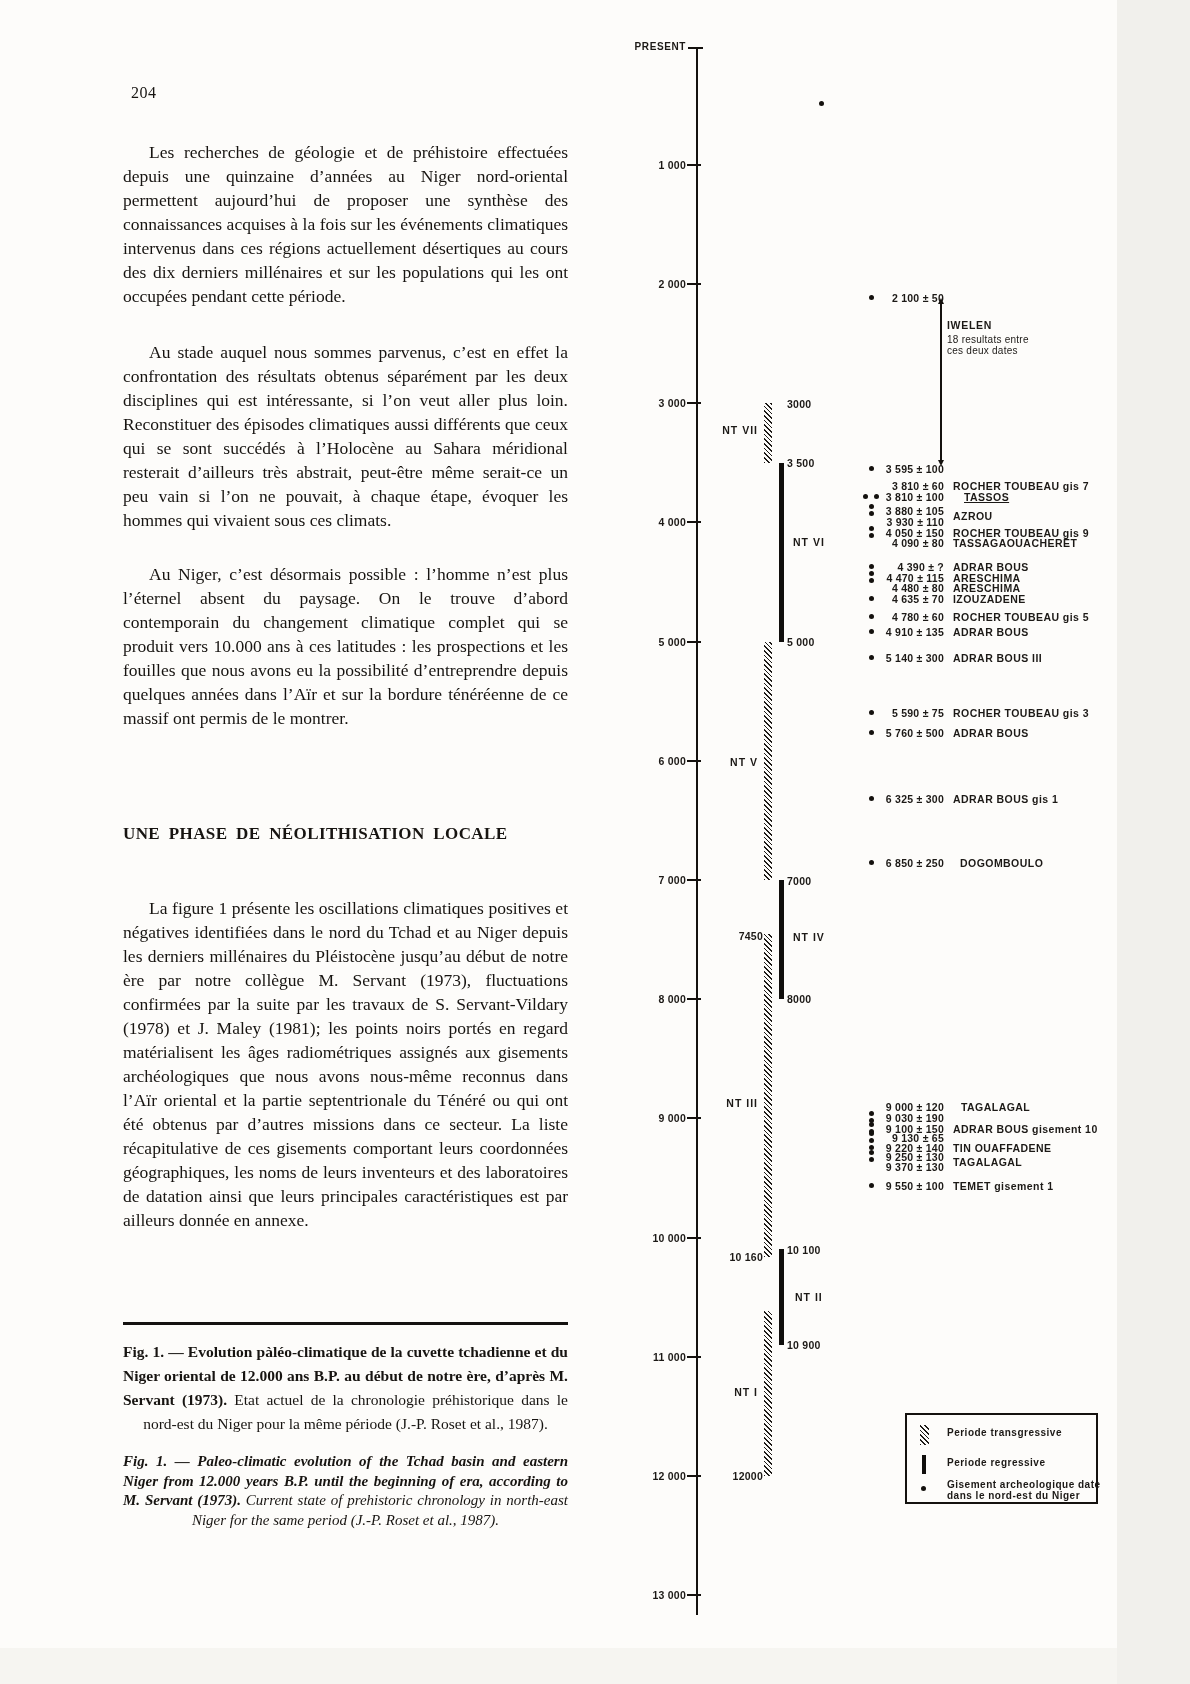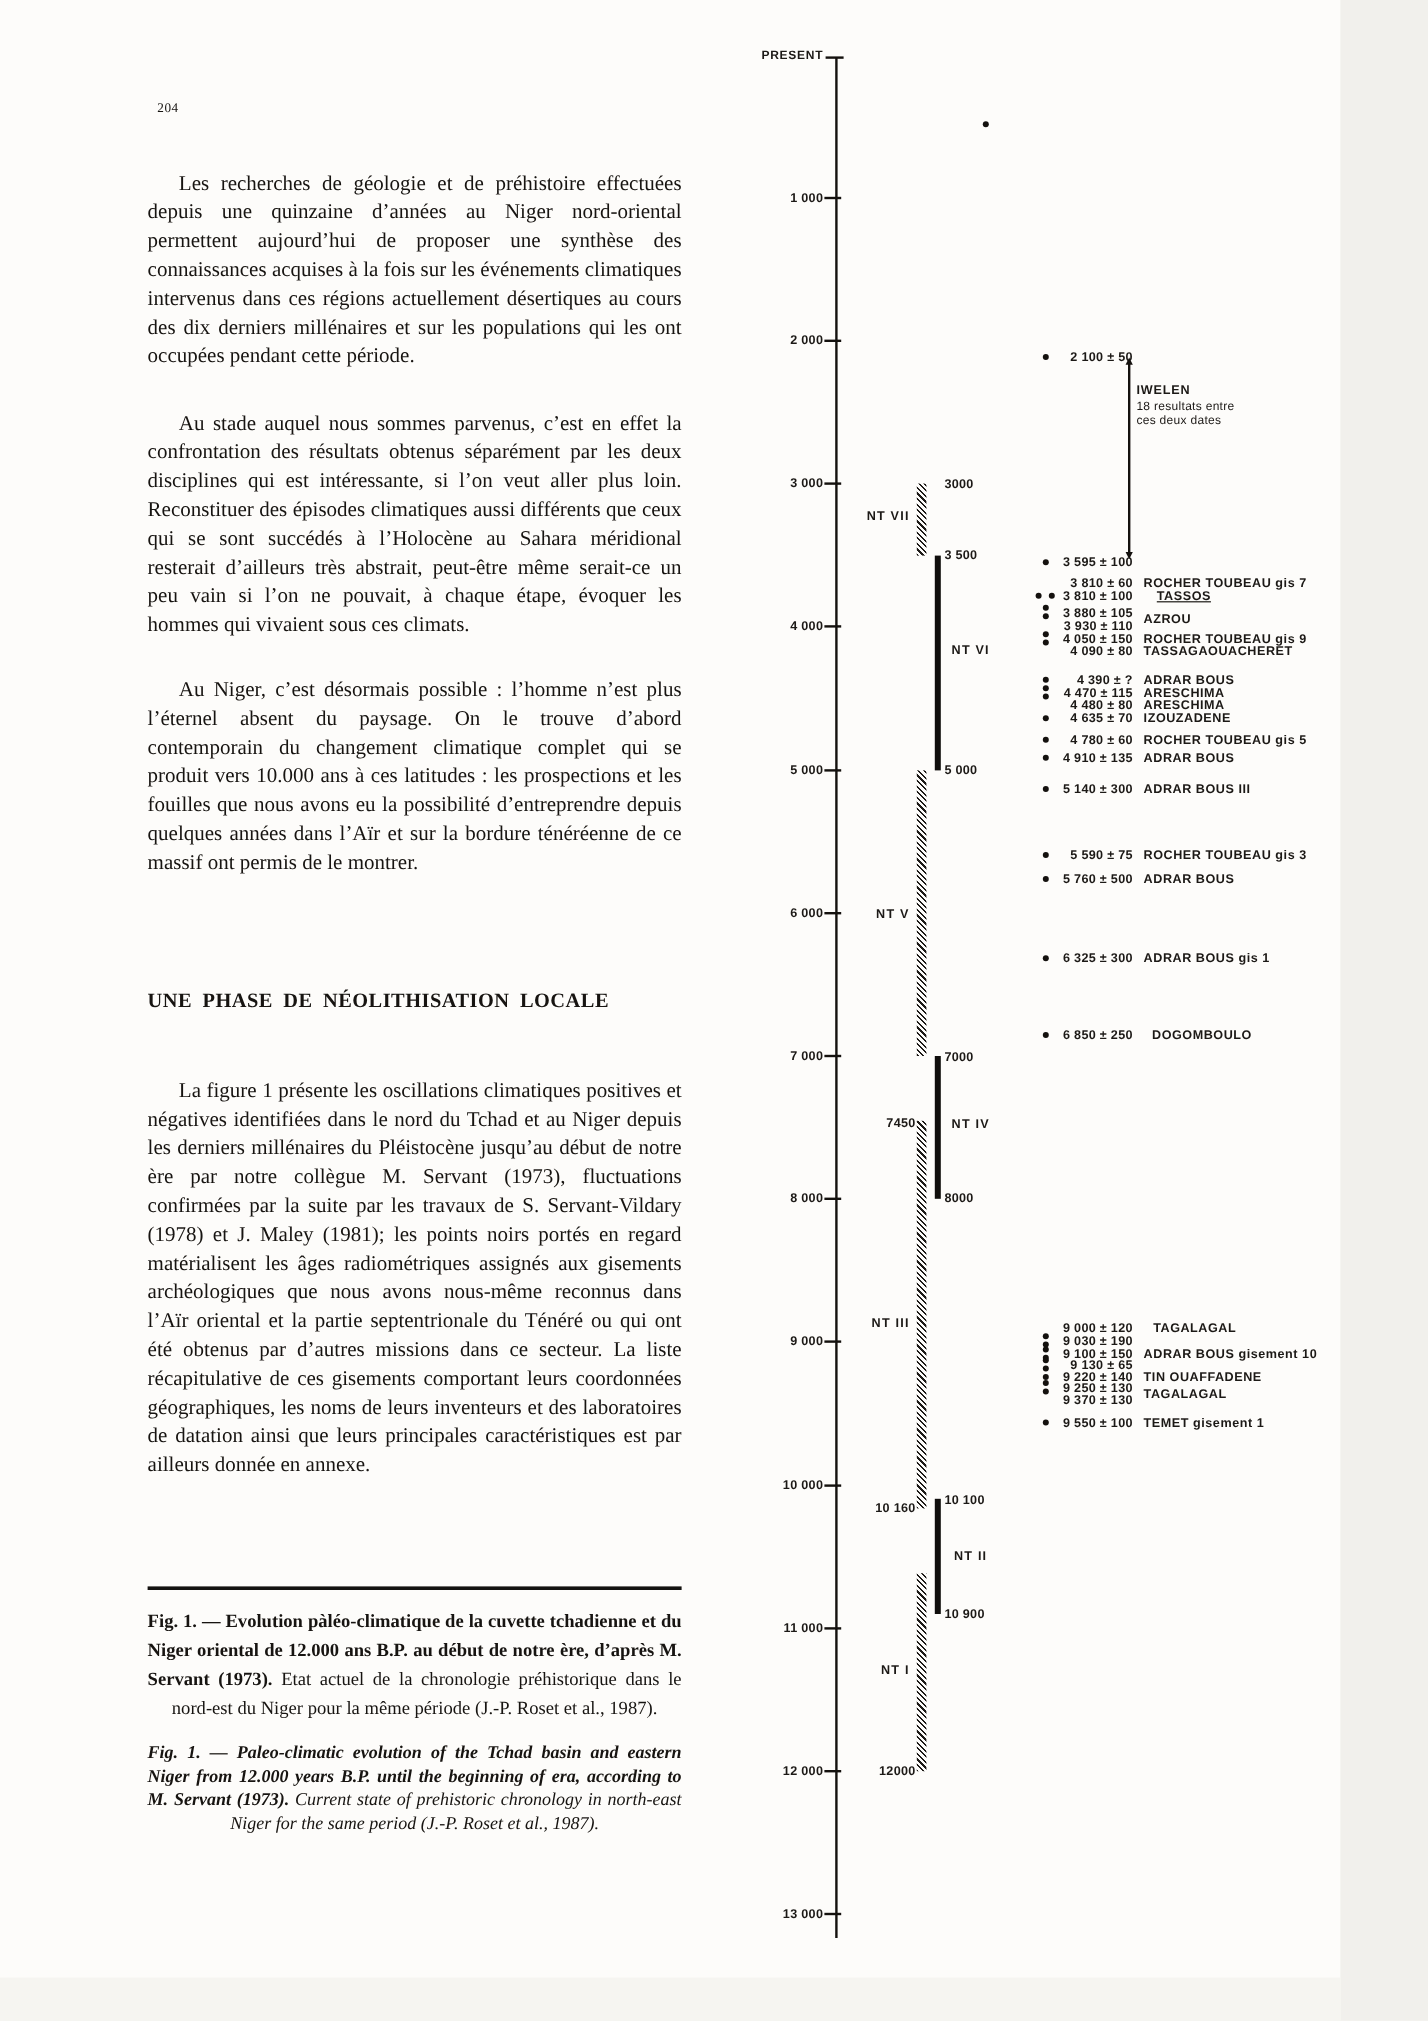--- a/index.html
+++ b/index.html
@@ -1,20 +1,20 @@
 <!DOCTYPE html>
 <html><head>
 <meta charset="utf-8">
 <style>
   html,body{margin:0;padding:0;background:#e8e6e1;}
   .page{position:relative;width:1190px;height:1684px;background:#fdfcfa;overflow:hidden;
         font-family:"Liberation Serif",serif;color:#171411;}
   .strip{position:absolute;}
   .col{position:absolute;left:123px;width:445px;}
-  .pagenum{position:absolute;left:131px;top:84px;font-size:11px;letter-spacing:.5px;}
+  .pagenum{position:absolute;left:131px;top:84px;font-size:16px;letter-spacing:.5px;}
   .para{position:absolute;left:0;width:445px;font-size:17.5px;line-height:24px;
         text-align:justify;text-indent:26px;}
   .heading{position:absolute;left:0;width:445px;font-size:17px;font-weight:700;
            letter-spacing:.4px;word-spacing:4px;}
   .rule{position:absolute;left:0;width:445px;height:3px;background:#141210;}
   .cap{position:absolute;left:0;width:445px;font-size:15.5px;line-height:24px;
        text-align:justify;text-align-last:center;}
   .cap b{font-weight:700;}
   .cap-en{font-size:15px;line-height:19.5px;font-style:italic;}
   
@@ -246,15 +246,24 @@
         <span class="dot" style="left: 11px; top: 4px;"></span>
         <span class="fx dval" style="top: 1px;">9 550 ± 100</span>
         <span class="fx dsite" style="top: 1px; left: 95px; letter-spacing: 0.45px;">TEMET gisement 1</span>
       </div>
       <div class="iwline" style="left: 940px; top: 303px; height: 160px;"></div>
       <div class="arrow-up" style="left: 937.5px; top: 298px;"></div>
       <div class="arrow-dn" style="left: 937.5px; top: 460px;"></div>
       <div class="fx" style="left: 947px; top: 319px; letter-spacing: 0.7px;">IWELEN</div>
       <div class="fx fsmall" style="left: 947px; top: 334px; font-weight: 400;">18 resultats entre</div>
       <div class="fx fsmall" style="left: 947px; top: 345px; font-weight: 400;">ces deux dates</div>
+      <div class="legendbox" style="left: 905px; top: 1413px; width: 189px; height: 87px;">
+        <span class="lg-hatch" style="left: 13px; position: absolute; top: 10px;"></span>
+        <span class="fx fsmall" style="left: 40px; top: 12px; letter-spacing: 0.5px;">Periode transgressive</span>
+        <span class="lg-bar" style="left: 15px; position: absolute; top: 40px;"></span>
+        <span class="fx fsmall" style="left: 40px; top: 42px; letter-spacing: 0.5px;">Periode regressive</span>
+        <span class="dot" style="left: 14px; position: absolute; top: 71px;"></span>
+        <span class="fx fsmall" style="left: 40px; top: 64px; letter-spacing: 0.5px;">Gisement archeologique date</span>
+        <span class="fx fsmall" style="left: 40px; top: 75px; letter-spacing: 0.5px;">dans le nord-est du Niger</span>
+      </div>
       <div class="dot" style="left: 819px; top: 101px;"></div>
     </div>
 </div>
 
 </body></html>

